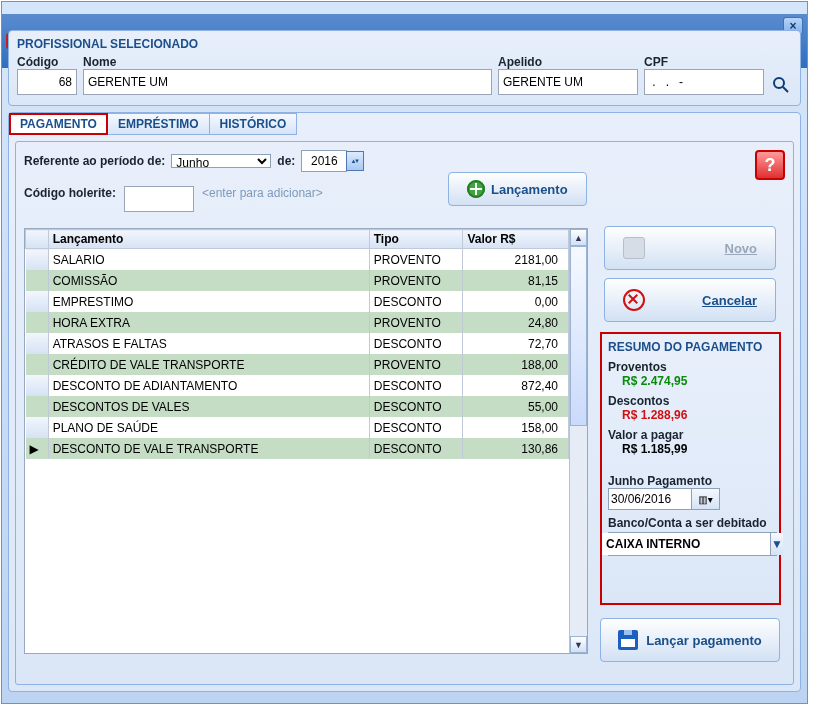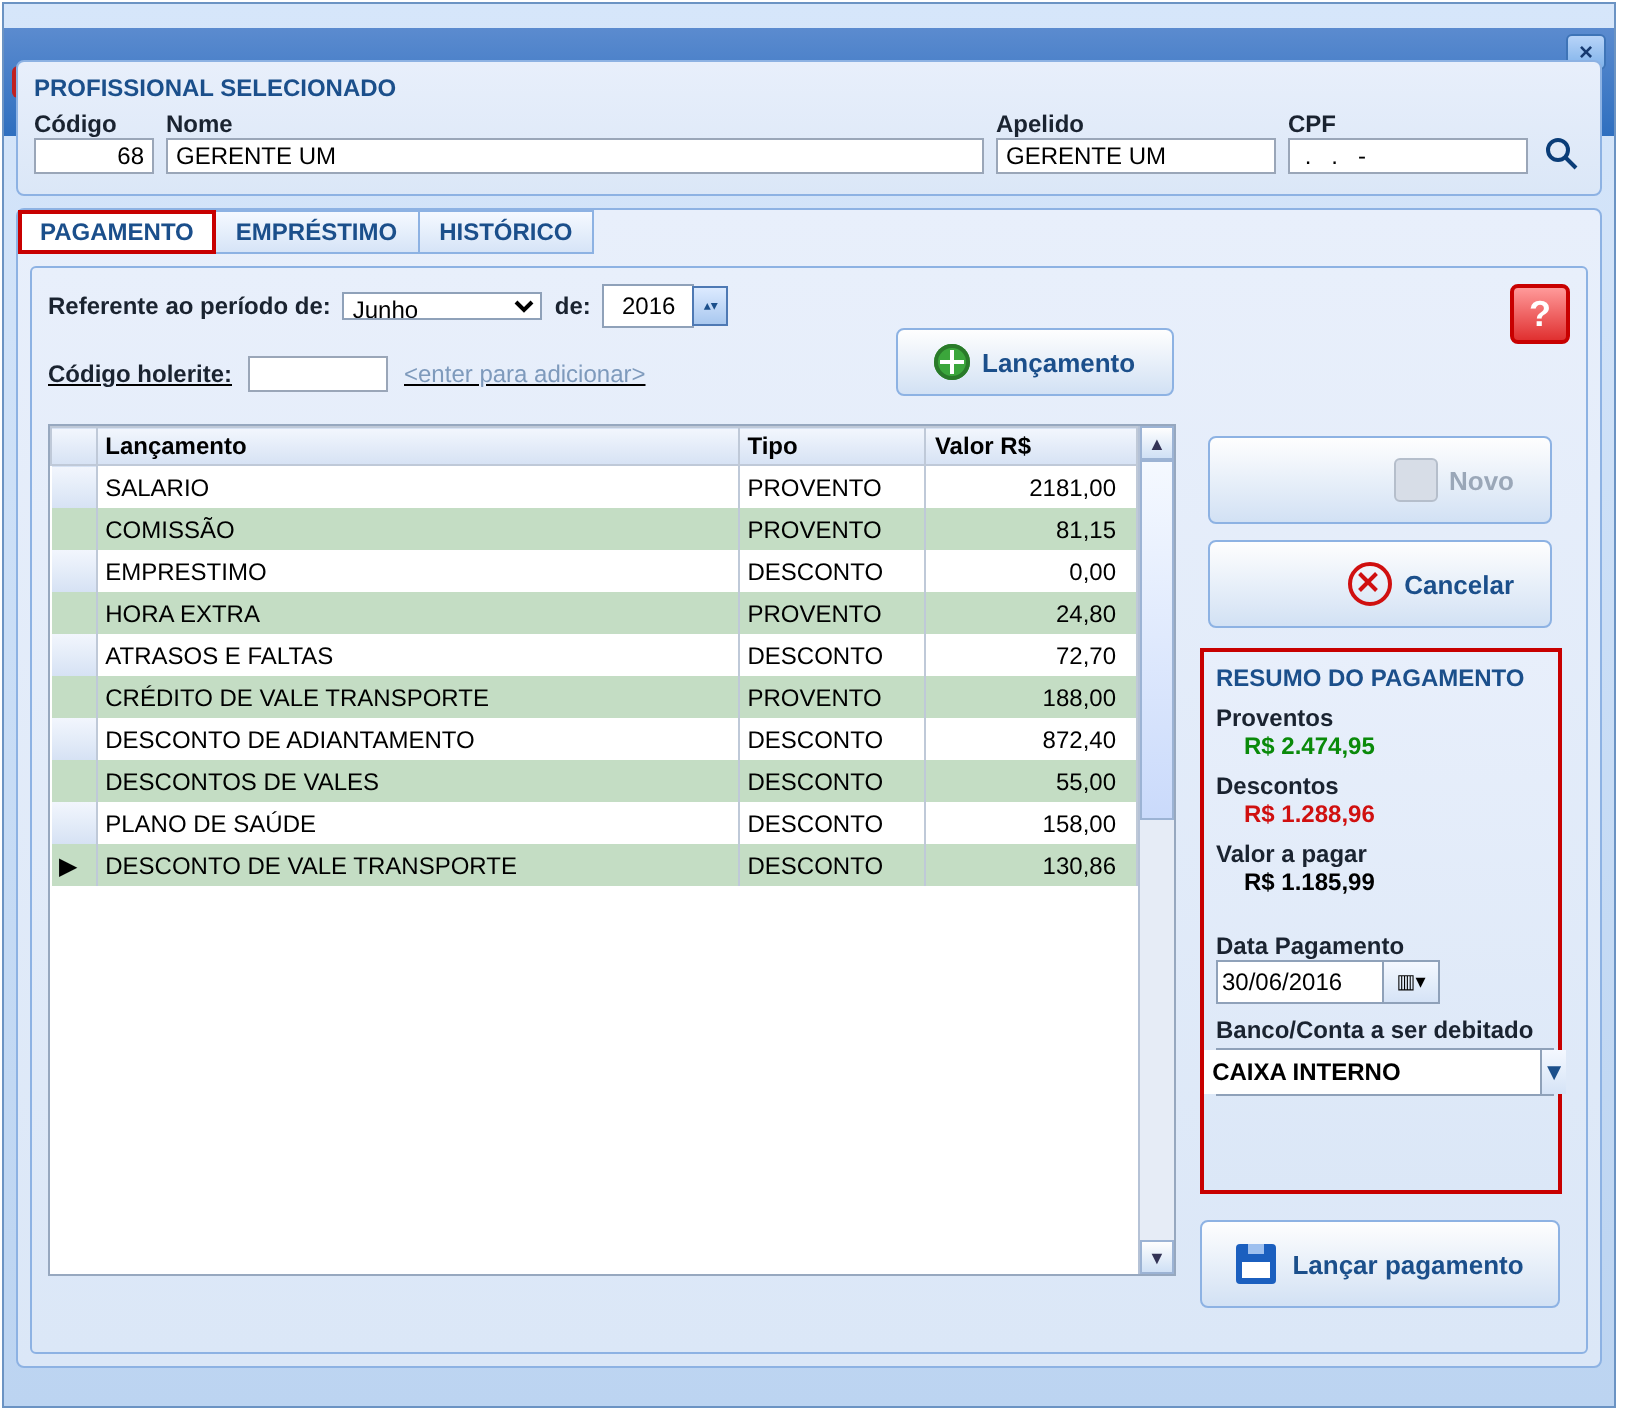--- a/index.html
+++ b/index.html
@@ -54,21 +54,21 @@
     border:1px solid var(--blue-border); border-radius:4px;
     background:linear-gradient(var(--panel-bg),var(--panel-bg2));
     padding:4px 8px 10px 8px;
   }
   .prof-panel .heading {
     color:var(--blue-title); font-weight:bold; font-size:12px; margin:2px 0 4px 0;
   }
   .prof-labels, .prof-fields { display:flex; gap:6px; }
   .field-block { display:flex; flex-direction:column; }
   .input {
-    background:#fff; border:1px solid #9aa6b8; height:18px; padding:0 4px;
+    background:#fff; border:1px solid #9aa6b8; height:18px; padding:12px 4px;
     font-family:inherit; font-size:12px; box-sizing:border-box;
   }
   .input.ra { text-align:right; }
   .search-btn {
     width:22px; height:20px; display:flex; align-items:center; justify-content:center;
     cursor:pointer;
   }
 
   
   .main-panel {
@@ -106,21 +106,21 @@
     border:1px solid #4e79b4; margin-left:-1px; background:linear-gradient(#dceaff,#a9c8ef);
     display:flex; flex-direction:column; font-size:7px; align-items:center; justify-content:center;
     color:#1b4f8b; cursor:pointer;
   }
   .help-btn {
     position:absolute; right:8px; top:8px; width:26px; height:26px; border:2px solid #c80000;
     background:linear-gradient(#ff9a9a,#e03030); color:#fff; font-weight:bold; font-size:18px;
     display:flex; align-items:center; justify-content:center; border-radius:4px; cursor:pointer;
   }
 
-  .holerite-line { margin-top:14px; display:flex; align-items:center; gap:8px;text-decoration:underline; }
+  .holerite-line { margin-top:14px; display:flex; align-items:flex-start; gap:8px; }
   .placeholder { color:#7e9abc; font-style:normal; }
 
   .lanc-btn, .big-btn {
     height:34px; padding:0 18px;
     border:1px solid var(--btn-border); border-radius:4px;
     background:linear-gradient(var(--btn-grad-top),var(--btn-grad-bot));
     font-weight:bold; color:var(--blue-title); font-family:inherit; font-size:13px;
     display:inline-flex; align-items:center; gap:6px; cursor:pointer;
   }
   .lanc-btn .plus {
@@ -164,21 +164,21 @@
   }
   .grid-vsb .up { top:0; }
   .grid-vsb .down { bottom:0; }
   .grid-vsb .thumb {
     position:absolute; top:17px; left:0; right:0; height:180px;
     background:linear-gradient(#f5f9ff,#cadafb); border:1px solid #9cb3d4; box-sizing:border-box;
   }
 
   
   .right-col { position:absolute; left:588px; top:84px; width:172px; }
-  .big-btn { width:172px; height:44px; justify-content:flex-end; margin-bottom:8px; }
+  .big-btn { width:172px; height:44px; justify-content:space-between; margin-bottom:8px;text-decoration:underline; }
   .big-btn.disabled { color:#9aa7b8; cursor:default; }
   .cancel-ico {
     width:18px; height:18px; border-radius:50%; border:2px solid #d01010; position:relative;
   }
   .cancel-ico::before, .cancel-ico::after {
     content:""; position:absolute; left:2px; top:7px; width:12px; height:2px; background:#d01010;
   }
   .cancel-ico::before { transform:rotate(45deg); }
   .cancel-ico::after  { transform:rotate(-45deg); }
   .novo-ico {
@@ -402,21 +402,21 @@
 
           <div class="lbl2">Proventos</div>
           <div class="val green">R$ 2.474,95</div>
 
           <div class="lbl2">Descontos</div>
           <div class="val red">R$ 1.288,96</div>
 
           <div class="lbl2">Valor a pagar</div>
           <div class="val">R$ 1.185,99</div>
 
-          <div class="lbl2" style="margin-top:18px">Data Pagamento</div>
+          <div class="lbl2" style="margin-top:18px">Junho Pagamento</div>
           <div class="datebox">
             <input value="30/06/2016" style="">
             <span class="calbtn">▥▾</span>
           </div>
 
           <div class="lbl2">Banco/Conta a ser debitado</div>
           <div class="combo">
             <input value="CAIXA INTERNO" style="">
             <span class="dd">▼</span>
           </div>

